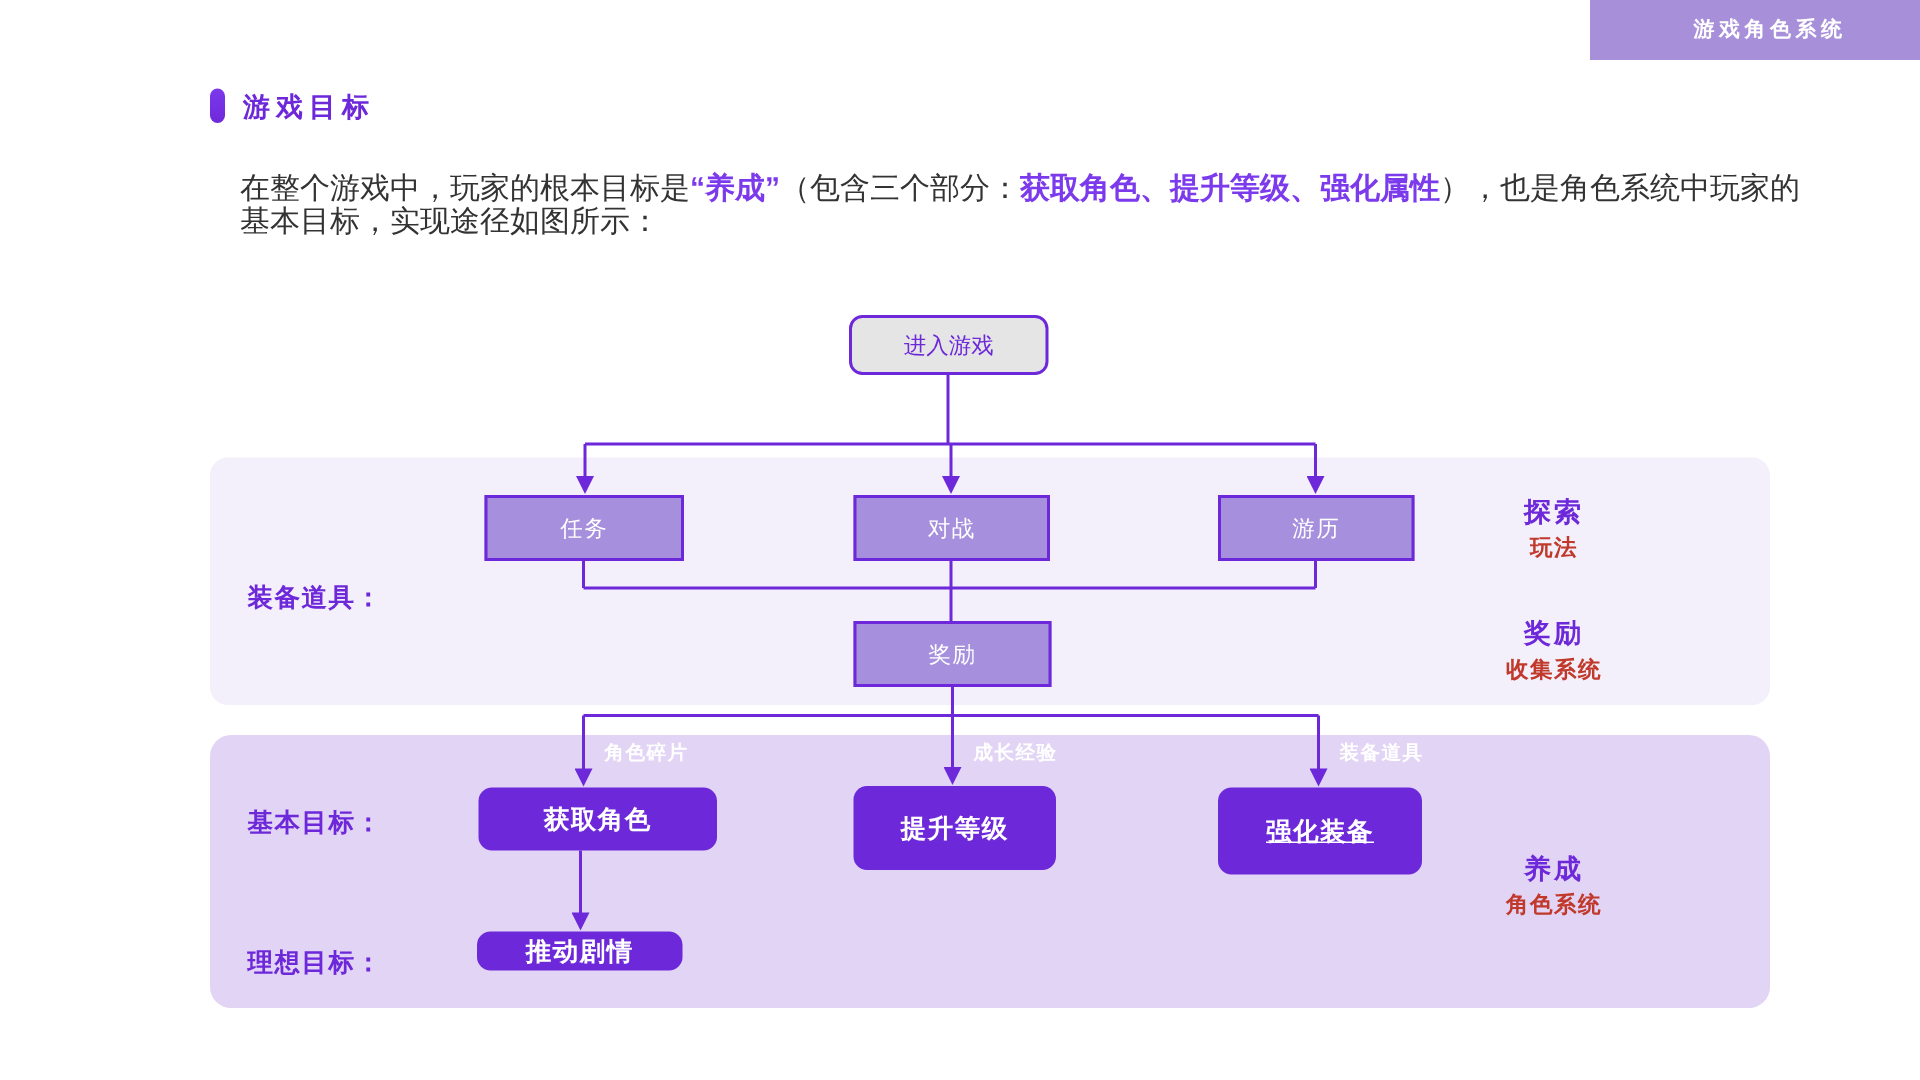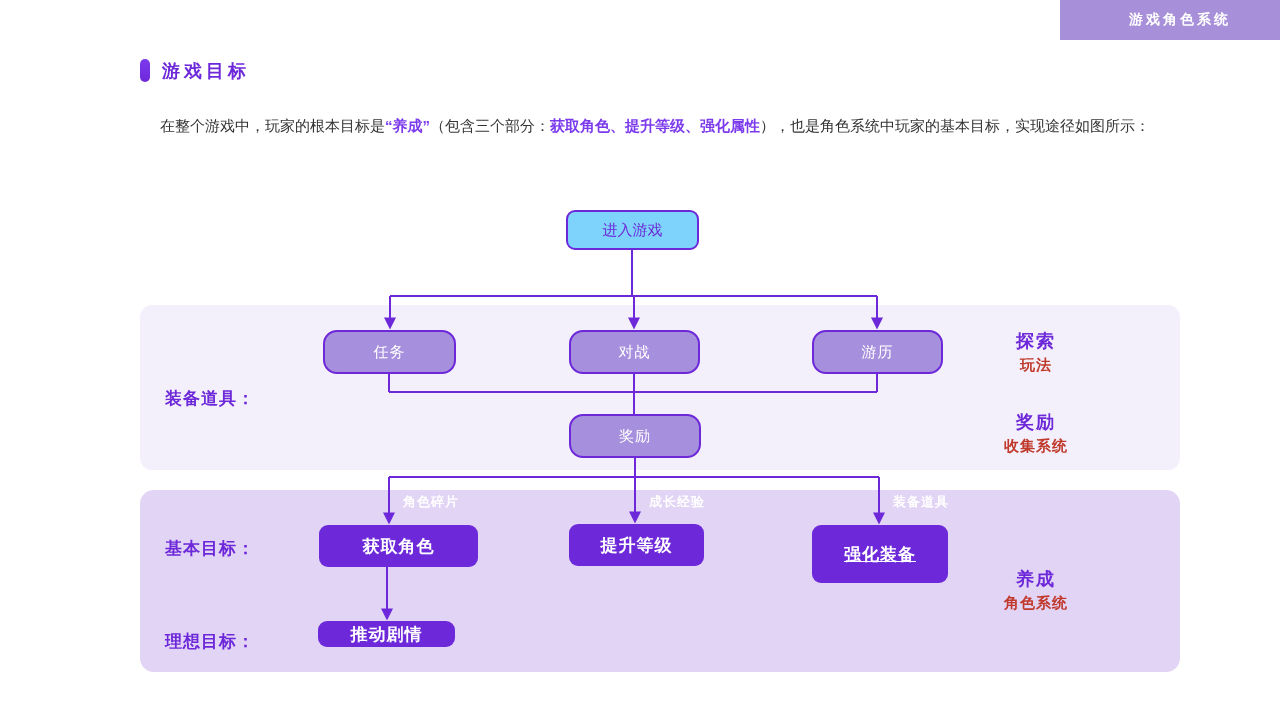--- a/index.html
+++ b/index.html
@@ -19,36 +19,36 @@
 
   .banner{position:absolute;left:1040px;top:0;width:240px;height:40px;
     background:var(--banner-bg);color:#fff;font-size:14px;font-weight:600;
     letter-spacing:3px;display:flex;align-items:center;justify-content:center;}
 
   .title-block{position:absolute;left:120px;top:59px;display:flex;align-items:flex-start;gap:12px;}
   .title-pill{width:10px;height:23px;border-radius:6px;
     background:linear-gradient(180deg,var(--accent-bright),var(--accent));}
   .title-text{font-size:18px;font-weight:bold;color:var(--accent);letter-spacing:4px;}
 
-  .intro{position:absolute;left:140px;top:115px;width:1050px;font-size:15px;
+  .intro{position:absolute;left:140px;top:115px;width:1050px;font-size:20px;
     line-height:22px;color:var(--text);}
   .intro .hl{color:var(--accent-bright);font-weight:bold;}
 
   .panel{position:absolute;left:120px;width:1040px;}
   .panel-paths{top:305px;height:165px;background:var(--panel-light);border-radius:12px;}
   .panel-goals{top:490px;height:182px;background:var(--panel-medium);border-radius:14px;}
 
   svg.connectors{position:absolute;left:0;top:0;width:1280px;height:720px;z-index:2;}
   svg.connectors line,svg.connectors path.link{stroke:var(--accent);stroke-width:2;fill:none;}
   svg.connectors .arrowhead{fill:var(--accent);}
 
   .node{position:absolute;display:flex;align-items:center;justify-content:center;z-index:3;}
-  .node-outline{background:#7dd3fc;border:2px solid var(--accent);border-radius:9px;
+  .node-outline{background:#e5e5e5;border:2px solid var(--accent);border-radius:9px;
     color:var(--accent);font-size:15px;}
-  .node-light{background:var(--node-fill);border:2px solid var(--accent);border-radius:14px;
+  .node-light{background:var(--node-fill);border:2px solid var(--accent);border-radius:0;
     color:#fff;font-size:15px;letter-spacing:1px;}
   .node-solid{background:var(--accent);border-radius:9px;color:#fff;font-size:17px;
     font-weight:bold;letter-spacing:1px;}
 
   .row-label{position:absolute;font-size:17px;font-weight:bold;color:var(--accent);
     letter-spacing:1px;z-index:3;}
 
   .edge-label{position:absolute;font-size:13px;font-weight:bold;color:#fff;
     letter-spacing:1px;z-index:3;}
 
@@ -116,21 +116,21 @@
     <span>游历</span>
   </div>
 
   <div class="node node-light" style="left:549px;top:414px;width:132px;height:44px;">
     <span>奖励</span>
   </div>
 
   <div class="node node-solid" style="left:299px;top:525px;width:159px;height:42px;">
     <span>获取角色</span>
   </div>
-  <div class="node node-solid" style="left:549px;top:524px;width:135px;height:42px;">
+  <div class="node node-solid" style="left:549px;top:524px;width:135px;height:56px;">
     <span>提升等级</span>
   </div>
   <div class="node node-solid" style="left:792px;top:525px;width:136px;height:58px;text-decoration:underline;">
     <span>强化装备</span>
   </div>
 
   <div class="node node-solid" style="left:298px;top:621px;width:137px;height:26px;">
     <span>推动剧情</span>
   </div>
 

